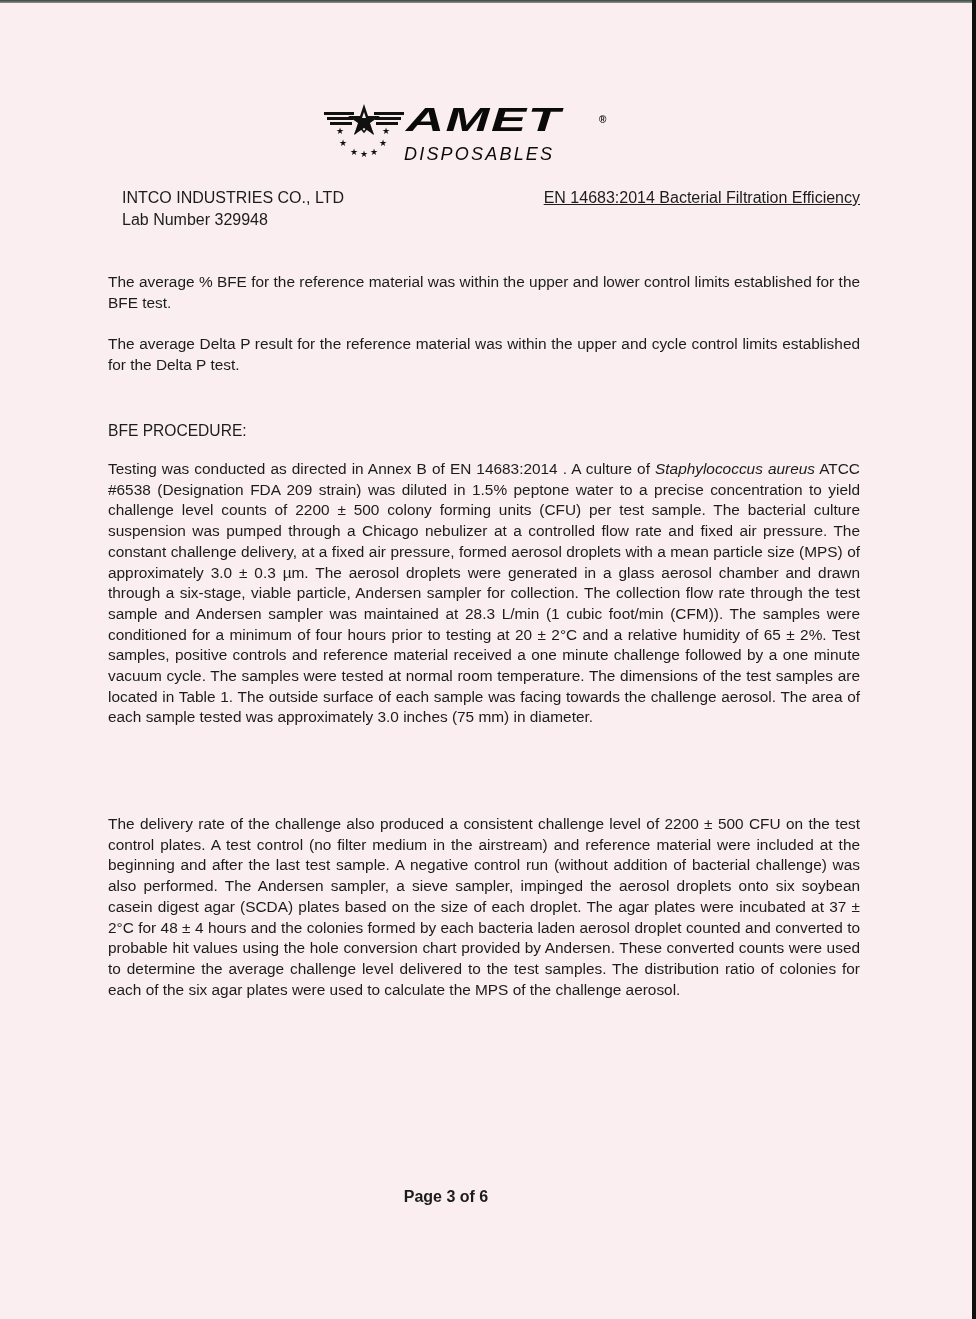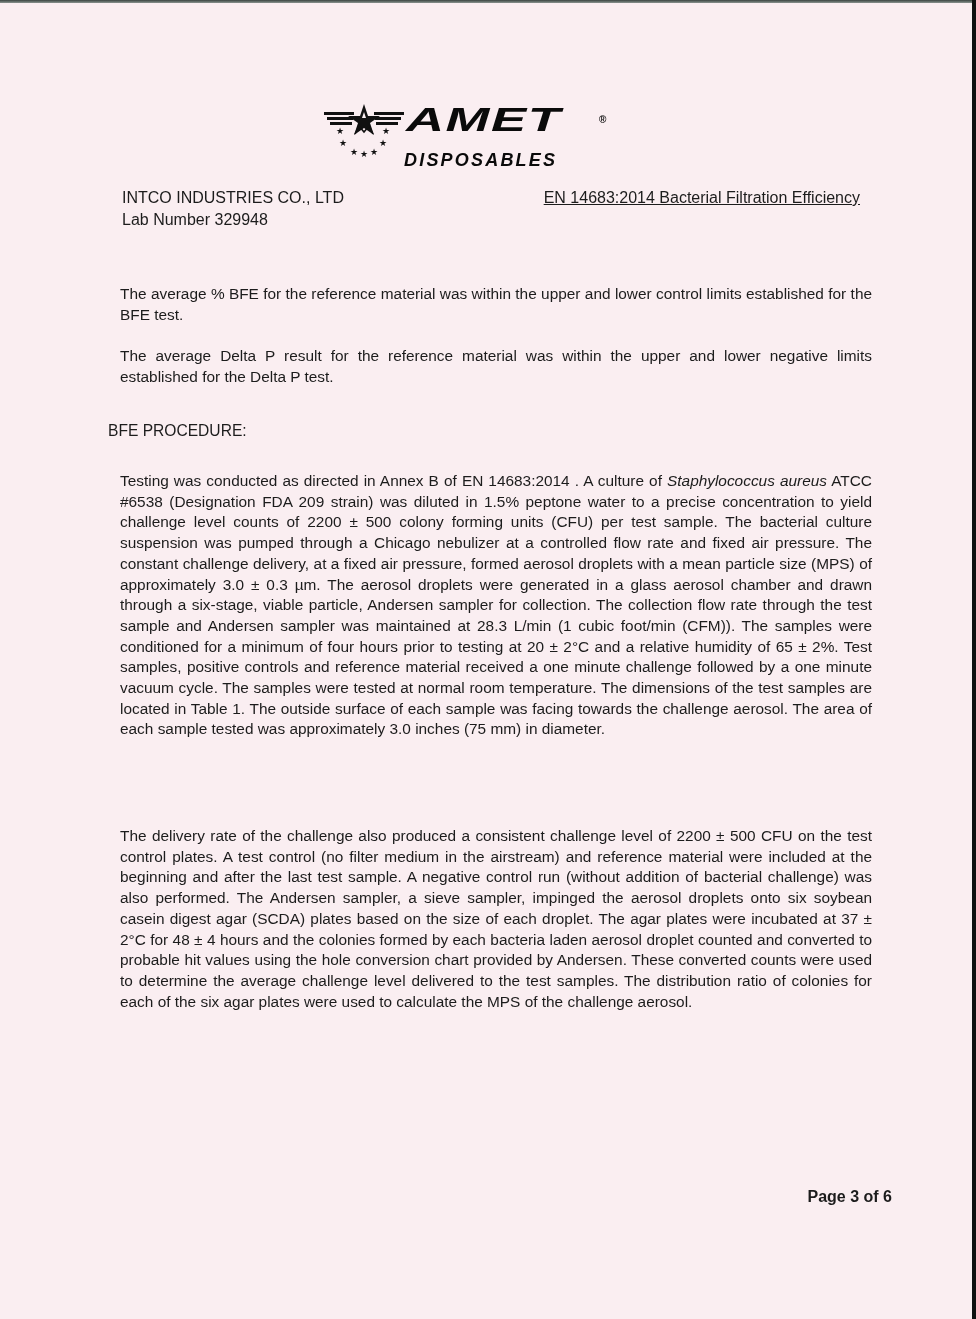--- a/index.html
+++ b/index.html
@@ -29,47 +29,47 @@
       font-size: 34px; letter-spacing: 1px;
       color: #0a0a0a;
       transform: scaleX(1.55); transform-origin: left top;
       line-height: 34px;
     }
     .logo-reg {
       position: absolute; left: 275px; top: 10px;
       font-size: 10px; font-weight: bold; color: #0a0a0a;
     }
     .logo-disp {
-      position: absolute; left: 80px; top: 46px;
+      position: absolute; left: 80px; top: 40px;
       font-family: "Liberation Sans", sans-serif;
-      font-weight: bold; font-style: italic;
+      font-weight: normal; font-style: italic;
       font-size: 18px; letter-spacing: 2.2px;
       color: #0a0a0a; line-height: 20px; text-align: center;
     }
     .hdr-left {
       position: absolute; left: 122px; top: 187px;
       font-size: 16px; line-height: 22px;
     }
     .hdr-right {
       position: absolute; right: 116px; top: 187px;
       font-size: 16px; line-height: 22px; text-align: right; text-decoration: underline;
     }
     .para {
       position: absolute; left: 108px; width: 752px;
       font-size: 15.4px; line-height: 20.7px;
-      text-align: justify; margin: 12px;
+      text-align: justify; margin: 0;
     }
     .p1 { top: 272px; }
     .p2 { top: 334px; }
     .heading { position: absolute; left: 108px; top: 422px; font-size: 15.6px; }
     .p3 { top: 459px; }
     .p4 { top: 814px; }
     .footer {
       position: absolute; left: 0; width: 892px; top: 1188px;
-      text-align: right; font-size: 16px; font-weight: bold;
+      text-align: center; font-size: 16px; font-weight: bold;
     }
     i { font-style: italic; }
   </style>
 </head>
 <body>
 
 <div class="top-edge"></div>
 <div class="right-edge"></div>
 
 <div class="logo">
@@ -107,21 +107,21 @@
 <div class="hdr-left">
   <div>INTCO INDUSTRIES CO., LTD</div>
   <div>Lab Number 329948</div>
 </div>
 
 <div class="hdr-right">
   <div>EN 14683:2014 Bacterial Filtration Efficiency</div>
 </div>
 
 <p class="para p1">The average % BFE for the reference material was within the upper and lower control limits established for the BFE test.</p>
-<p class="para p2">The average Delta P result for the reference material was within the upper and lower negative limits established for the Delta P test.</p>
+<p class="para p2">The average Delta P result for the reference material was within the upper and cycle control limits established for the Delta P test.</p>
 
 <div class="heading">BFE PROCEDURE:</div>
 
 <p class="para p3"><span>Testing was conducted as directed in Annex B of EN 14683:2014 .  A culture of </span><i>Staphylococcus aureus</i><span> ATCC #6538 (Designation FDA 209 strain) was diluted in 1.5% peptone water to a precise concentration to yield challenge level counts of 2200 ± 500 colony forming units (CFU) per test sample.  The bacterial culture suspension was pumped through a Chicago nebulizer at a controlled flow rate and fixed air pressure.  The constant challenge delivery, at a fixed air pressure, formed aerosol droplets with a mean particle size (MPS) of approximately 3.0 ± 0.3 µm.  The aerosol droplets were generated in a glass aerosol chamber and drawn through a six-stage, viable particle, Andersen sampler for collection.  The collection flow rate through the test sample and Andersen sampler was maintained at 28.3 L/min (1 cubic foot/min (CFM)).  The samples were conditioned for a minimum of four hours prior to testing at 20 ± 2°C and a relative humidity of 65 ± 2%. Test samples, positive controls and reference material received a one minute challenge followed by a one minute vacuum cycle.  The samples were tested at normal room temperature.  The dimensions of the test samples are located in Table 1.  The outside surface of each sample was facing towards the challenge aerosol.  The area of each sample tested was approximately 3.0 inches (75 mm) in diameter.</span></p>
 
 <p class="para p4">The delivery rate of the challenge also produced a consistent challenge level of 2200 ± 500 CFU on the test control plates.  A test control (no filter medium in the airstream) and reference material were included at the beginning and after the last test sample.  A negative control run (without addition of bacterial challenge) was also performed.  The Andersen sampler, a sieve sampler, impinged the aerosol droplets onto six soybean casein digest agar (SCDA) plates based on the size of each droplet.  The agar plates were incubated at 37 ± 2°C for 48 ± 4 hours and the colonies formed by each bacteria laden aerosol droplet counted and converted to probable hit values using the hole conversion chart provided by Andersen.  These converted counts were used to determine the average challenge level delivered to the test samples.  The distribution ratio of colonies for each of the six agar plates were used to calculate the MPS of the challenge aerosol.</p>
 
 <div class="footer">Page 3 of 6</div>
 
 </body></html>

